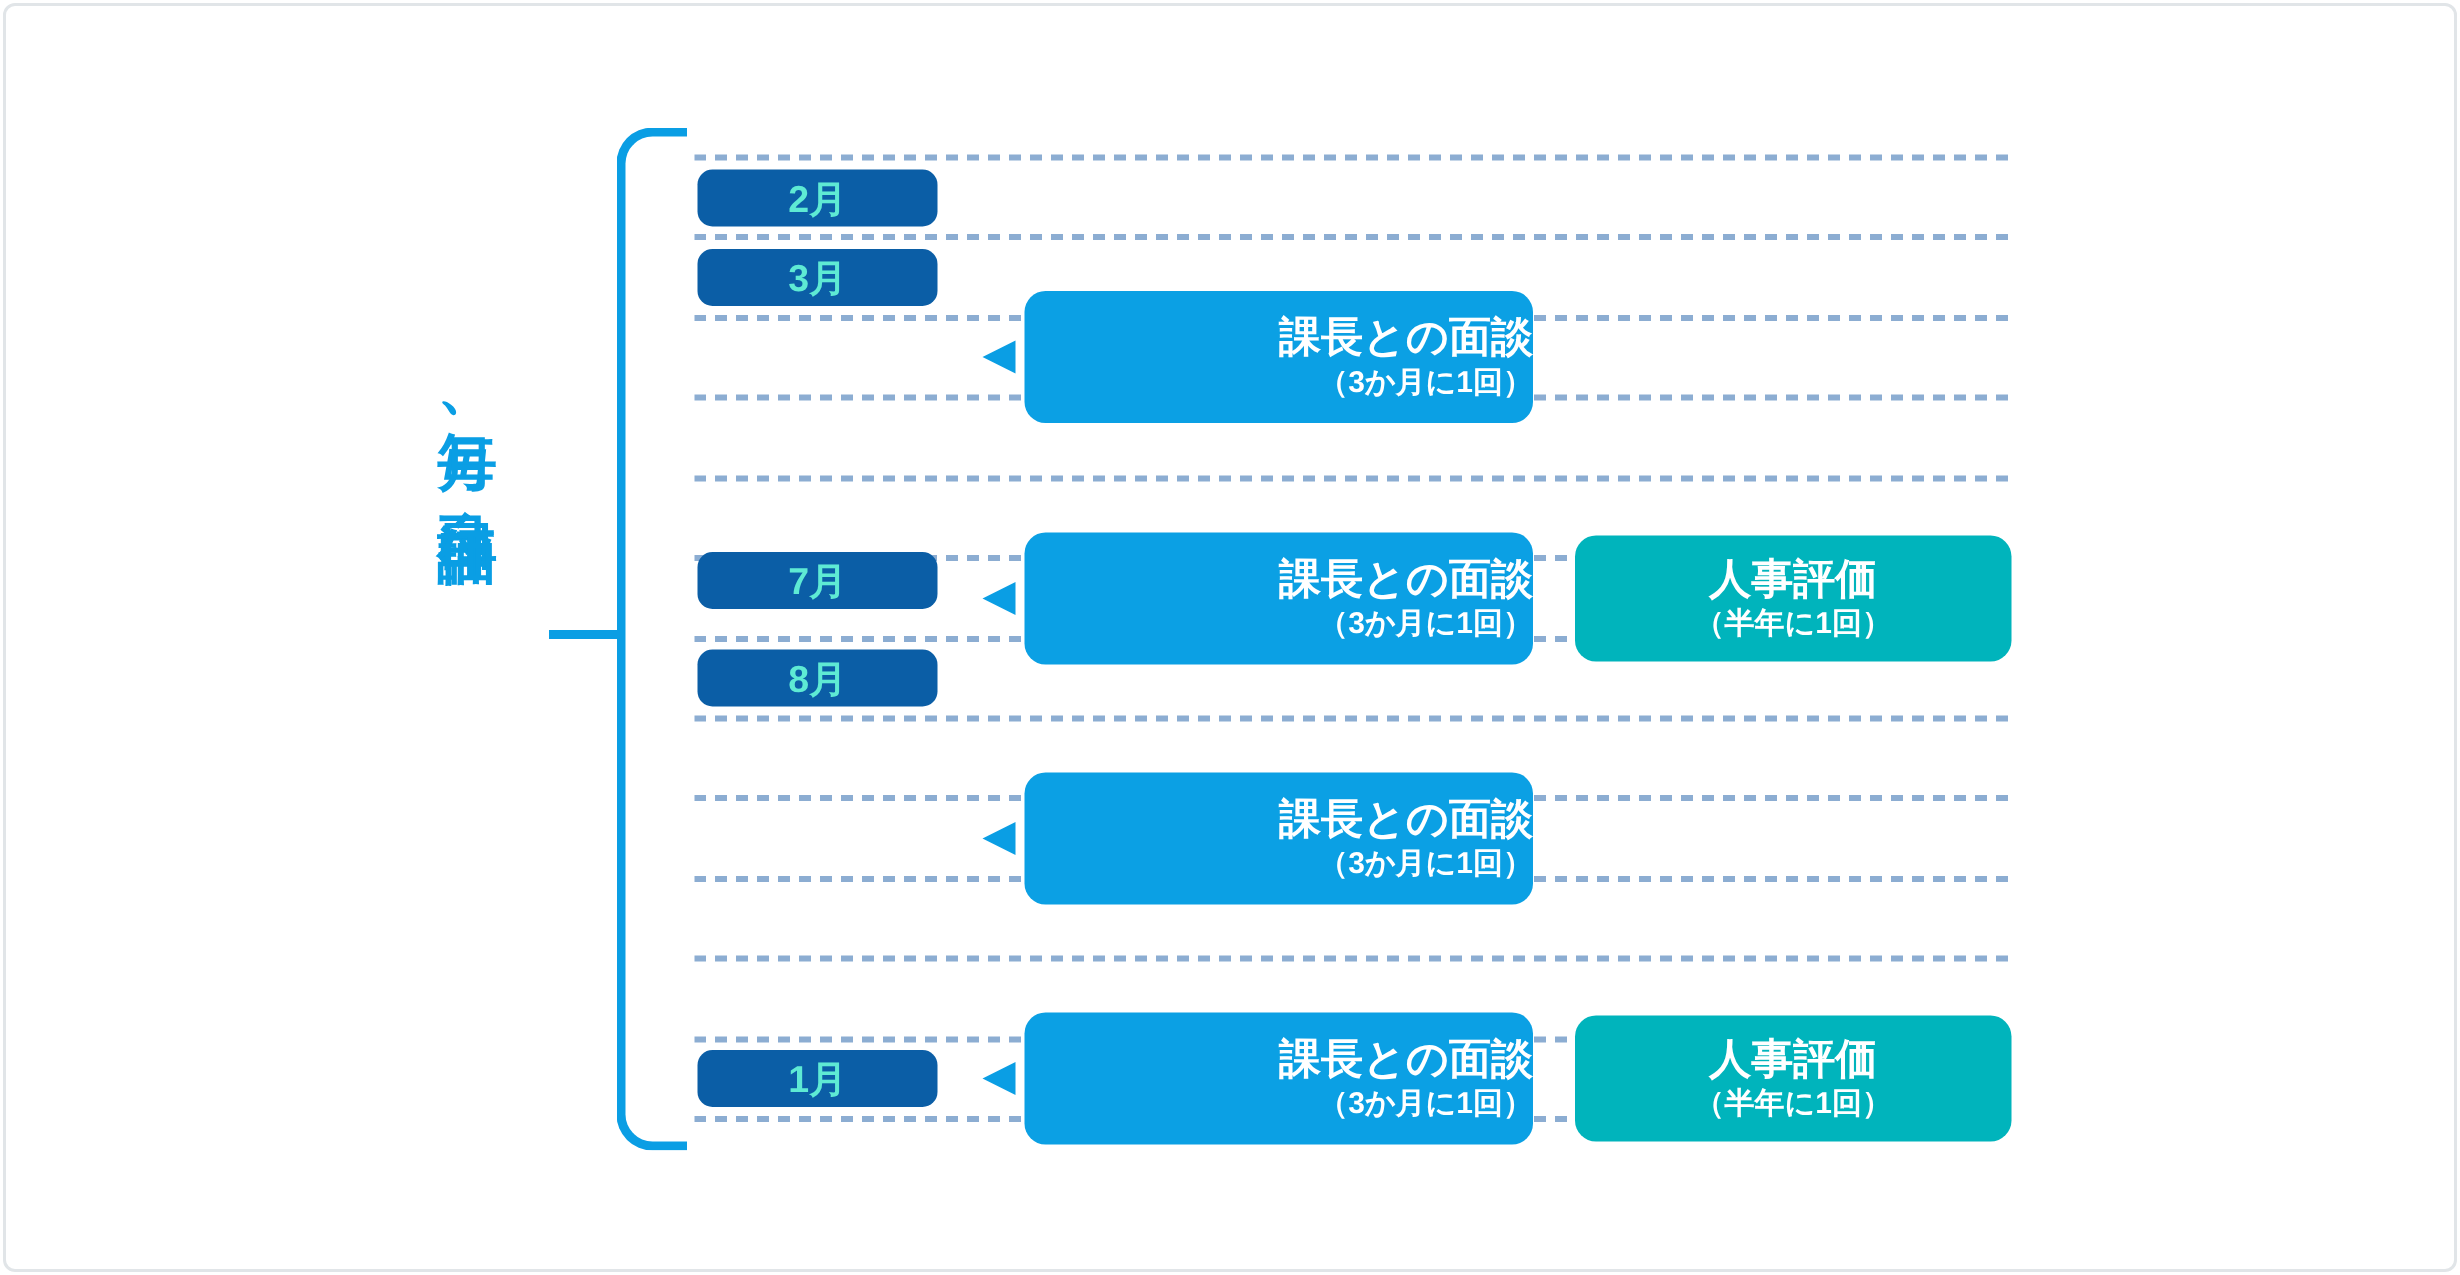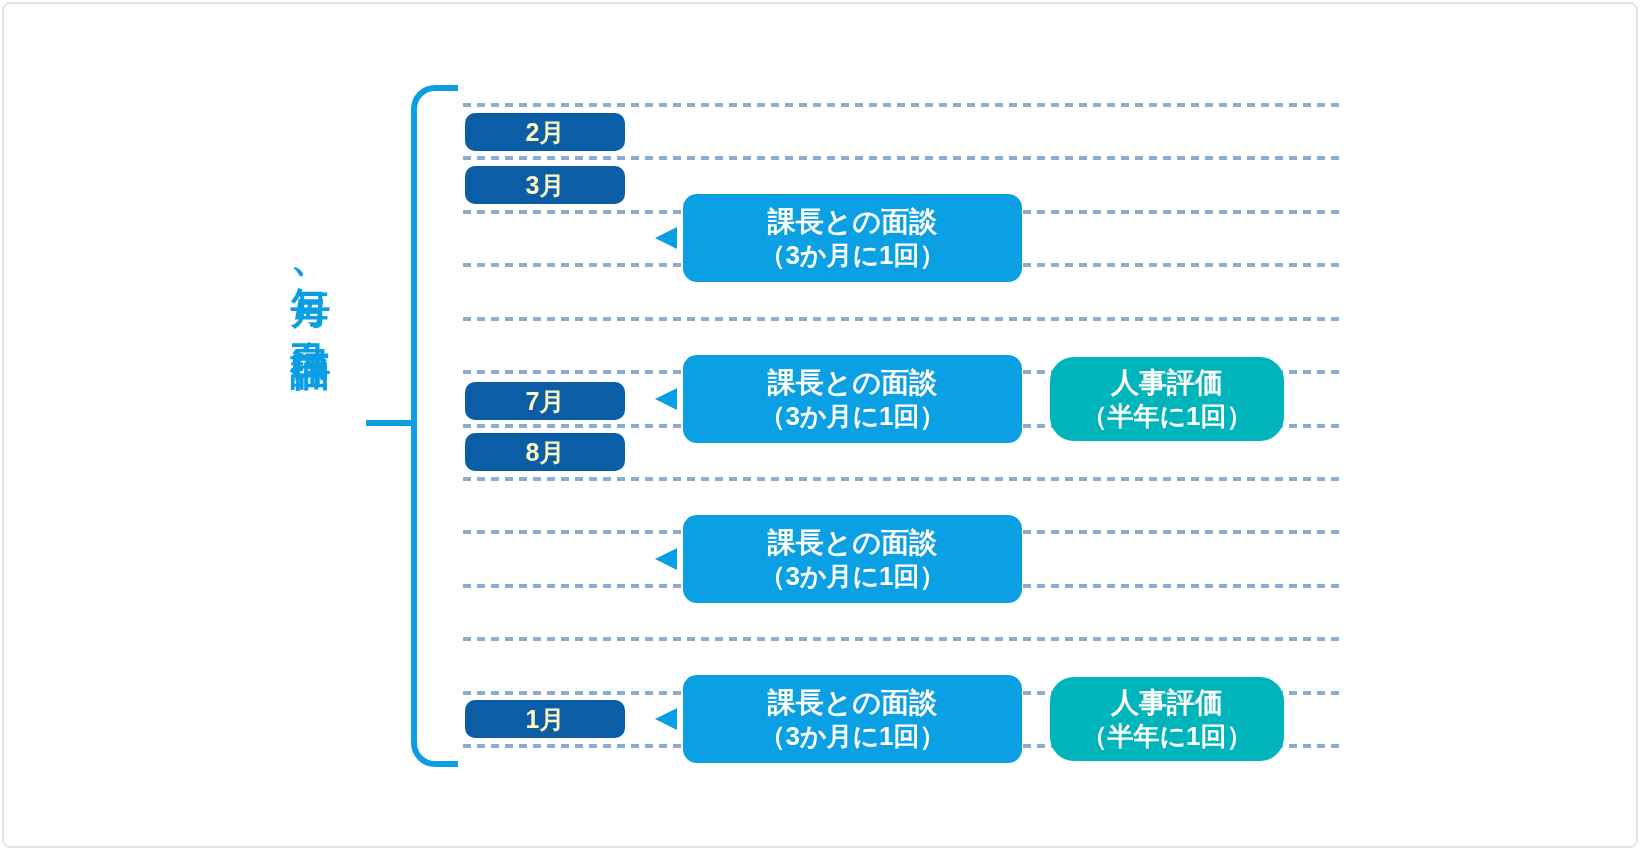--- a/index.html
+++ b/index.html
@@ -29,21 +29,21 @@
     z-index: 1;
   }
   
   .pill {
     position: absolute;
     left: 465px;
     width: 160px;
     height: 38px;
     background: #0b5ea6;
     border-radius: 10px;
-    color: #fef9c3;
+    color: #5eead4;
     font-size: 25px;
     font-weight: 700;
     display: flex;
     align-items: center;
     justify-content: center;
     z-index: 2;
   }
   
   .arrow {
     position: absolute;
@@ -59,43 +59,43 @@
   .mbox {
     position: absolute;
     left: 683px;
     width: 339px;
     height: 88px;
     background: #0ba0e4;
     border-radius: 14px;
     color: #ffffff;
     display: flex;
     flex-direction: column;
-    align-items: center;
+    align-items: flex-end;
     justify-content: center;
     gap: 3px;
     z-index: 2;
   }
   
   .tbox {
     position: absolute;
     left: 1050px;
-    width: 234px;
+    width: 291px;
     height: 84px;
     background: #00b4bc;
-    border-radius: 24px;
+    border-radius: 14px;
     color: #ffffff;
     display: flex;
     flex-direction: column;
     align-items: center;
     justify-content: center;
     gap: 3px;
     z-index: 2;
   }
   .box-title { font-size: 28px; font-weight: 700; line-height: 1.1; }
-  .box-sub   { font-size: 26px; font-weight: 700; line-height: 1.1; }
+  .box-sub   { font-size: 20px; font-weight: 700; line-height: 1.1; }
   
   .bracket {
     position: absolute;
     left: 411px;
     top: 85px;
     width: 41px;
     height: 670px;
     border-left: 6px solid #0a9ee4;
     border-top: 6px solid #0a9ee4;
     border-bottom: 6px solid #0a9ee4;
@@ -147,21 +147,21 @@
   <div class="sep" style="top:424px"></div>
   <div class="sep" style="top:477px"></div>
   <div class="sep" style="top:530px"></div>
   <div class="sep" style="top:584px"></div>
   <div class="sep" style="top:637px"></div>
   <div class="sep" style="top:691px"></div>
   <div class="sep" style="top:744px"></div>
 
   <div class="pill" style="top:113px">2月</div>
   <div class="pill" style="top:166px">3月</div>
-  <div class="pill" style="top:382px">7月</div>
+  <div class="pill" style="top:368px">7月</div>
   <div class="pill" style="top:433px">8月</div>
   <div class="pill" style="top:700px">1月</div>
 
   <div class="arrow" style="top:227px"></div>
   <div class="arrow" style="top:388px"></div>
   <div class="arrow" style="top:548px"></div>
   <div class="arrow" style="top:708px"></div>
 
   <div class="mbox" style="top:194px">
     <div class="box-title">課長との面談</div>

